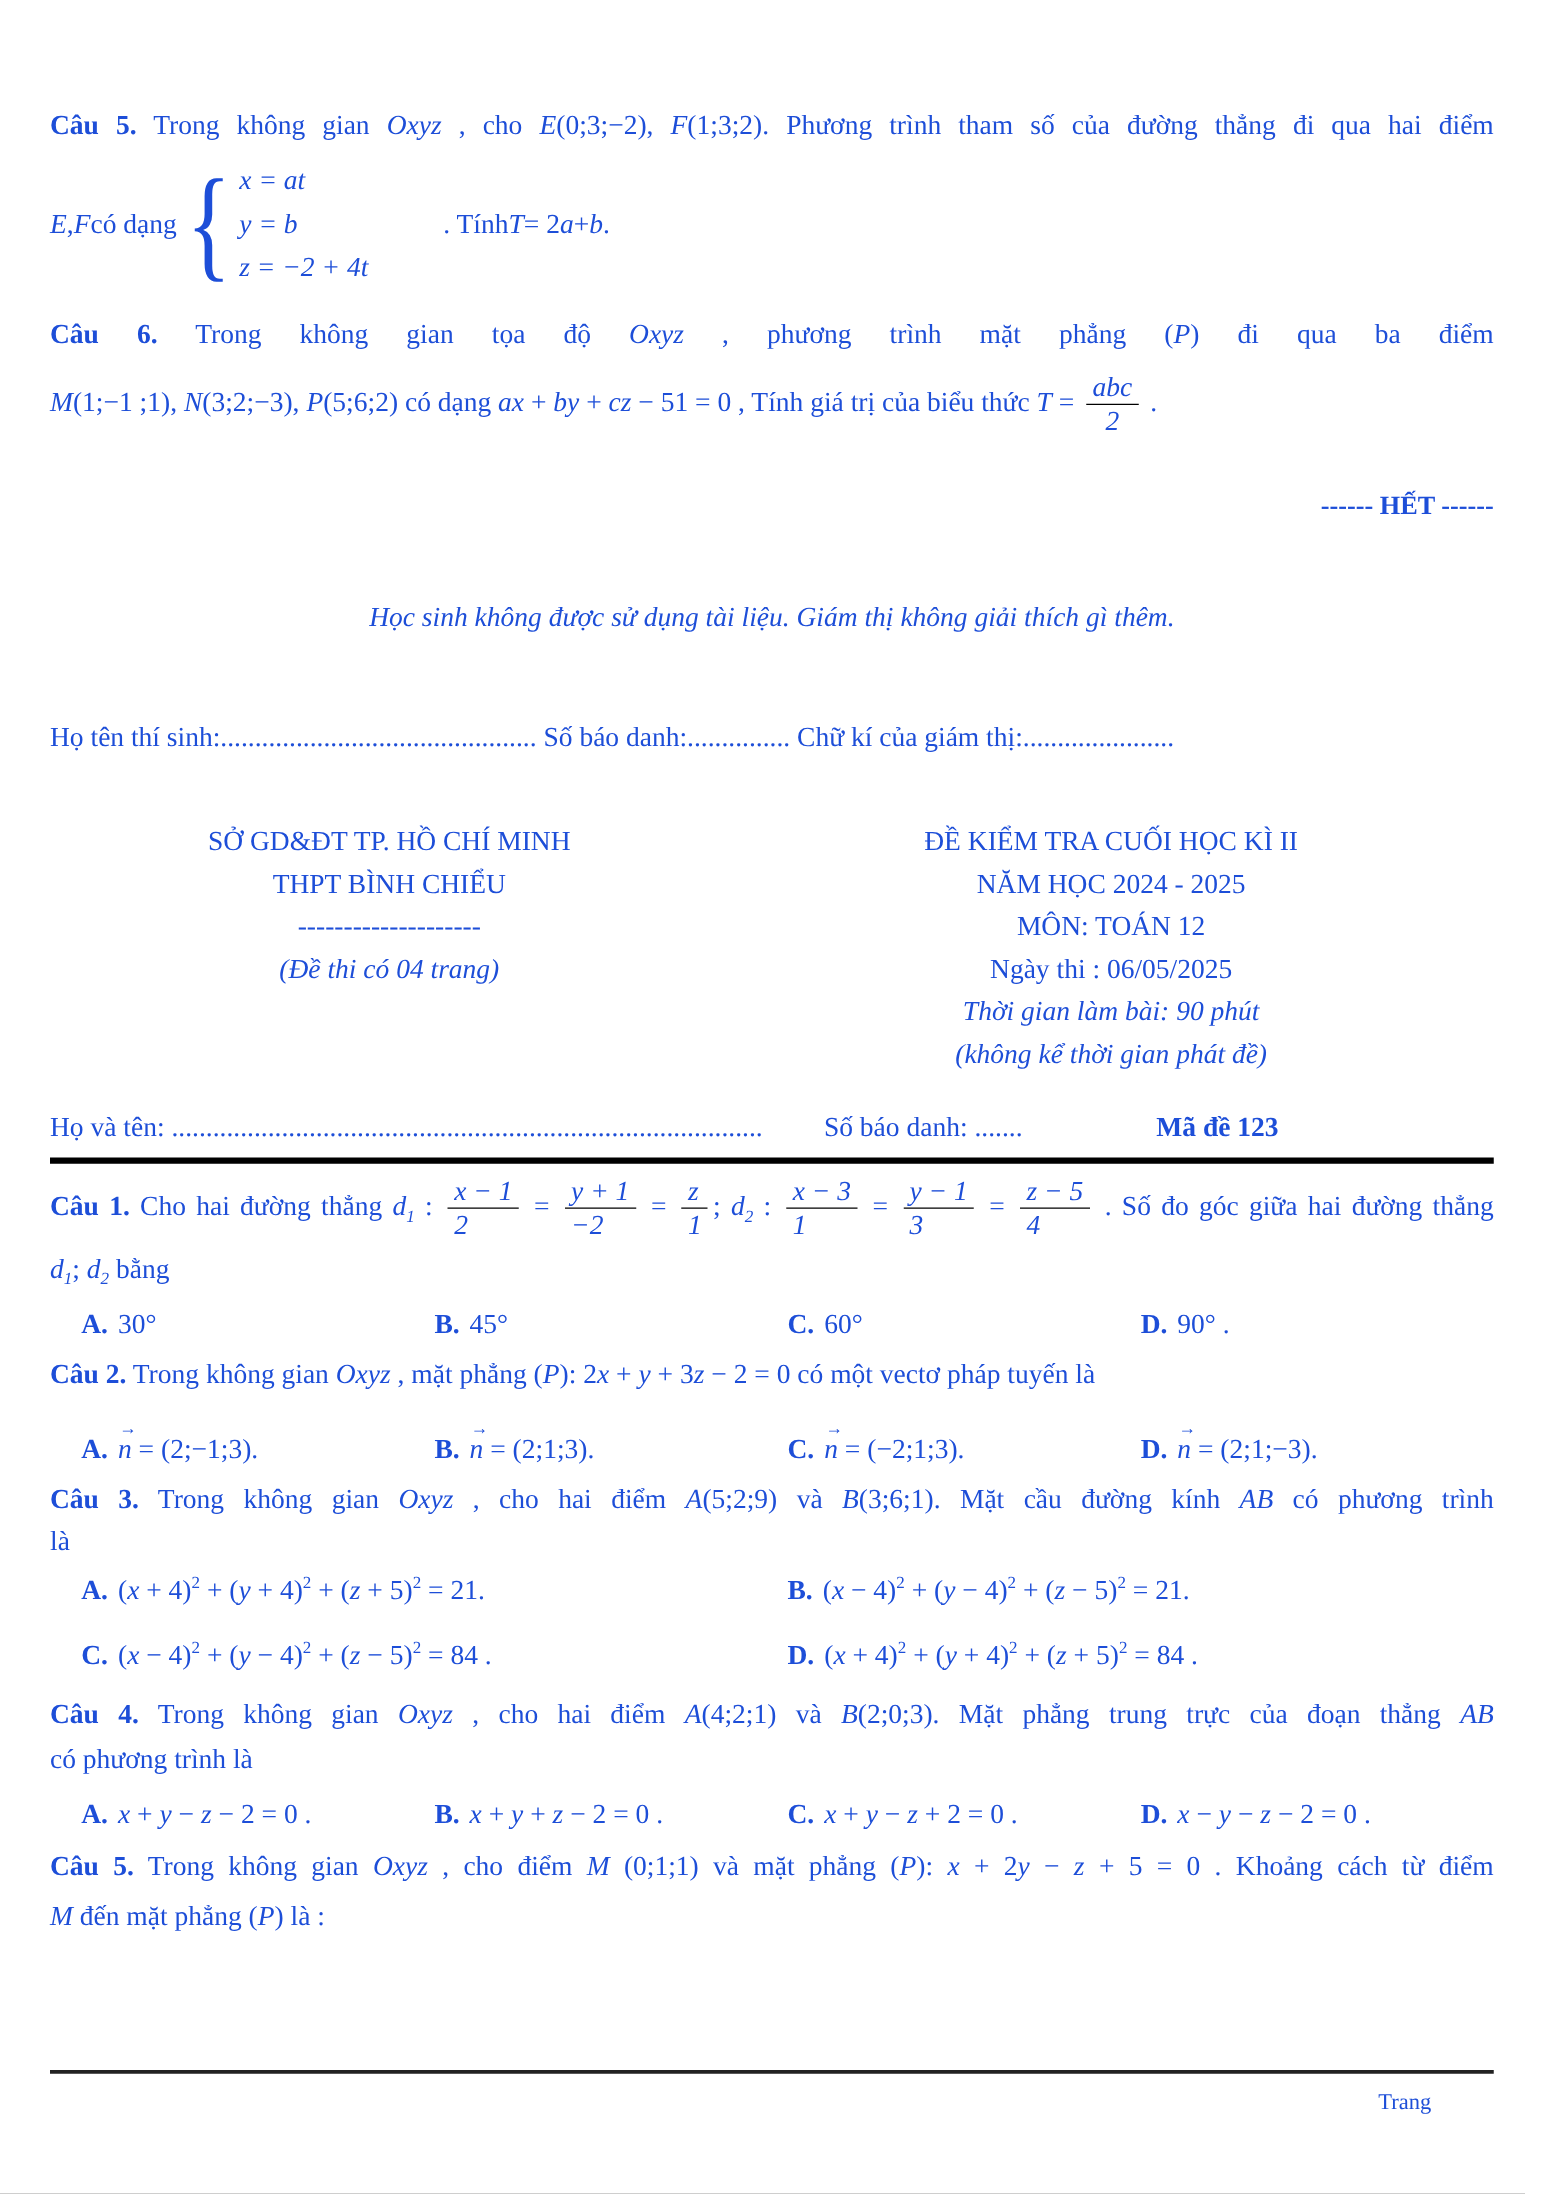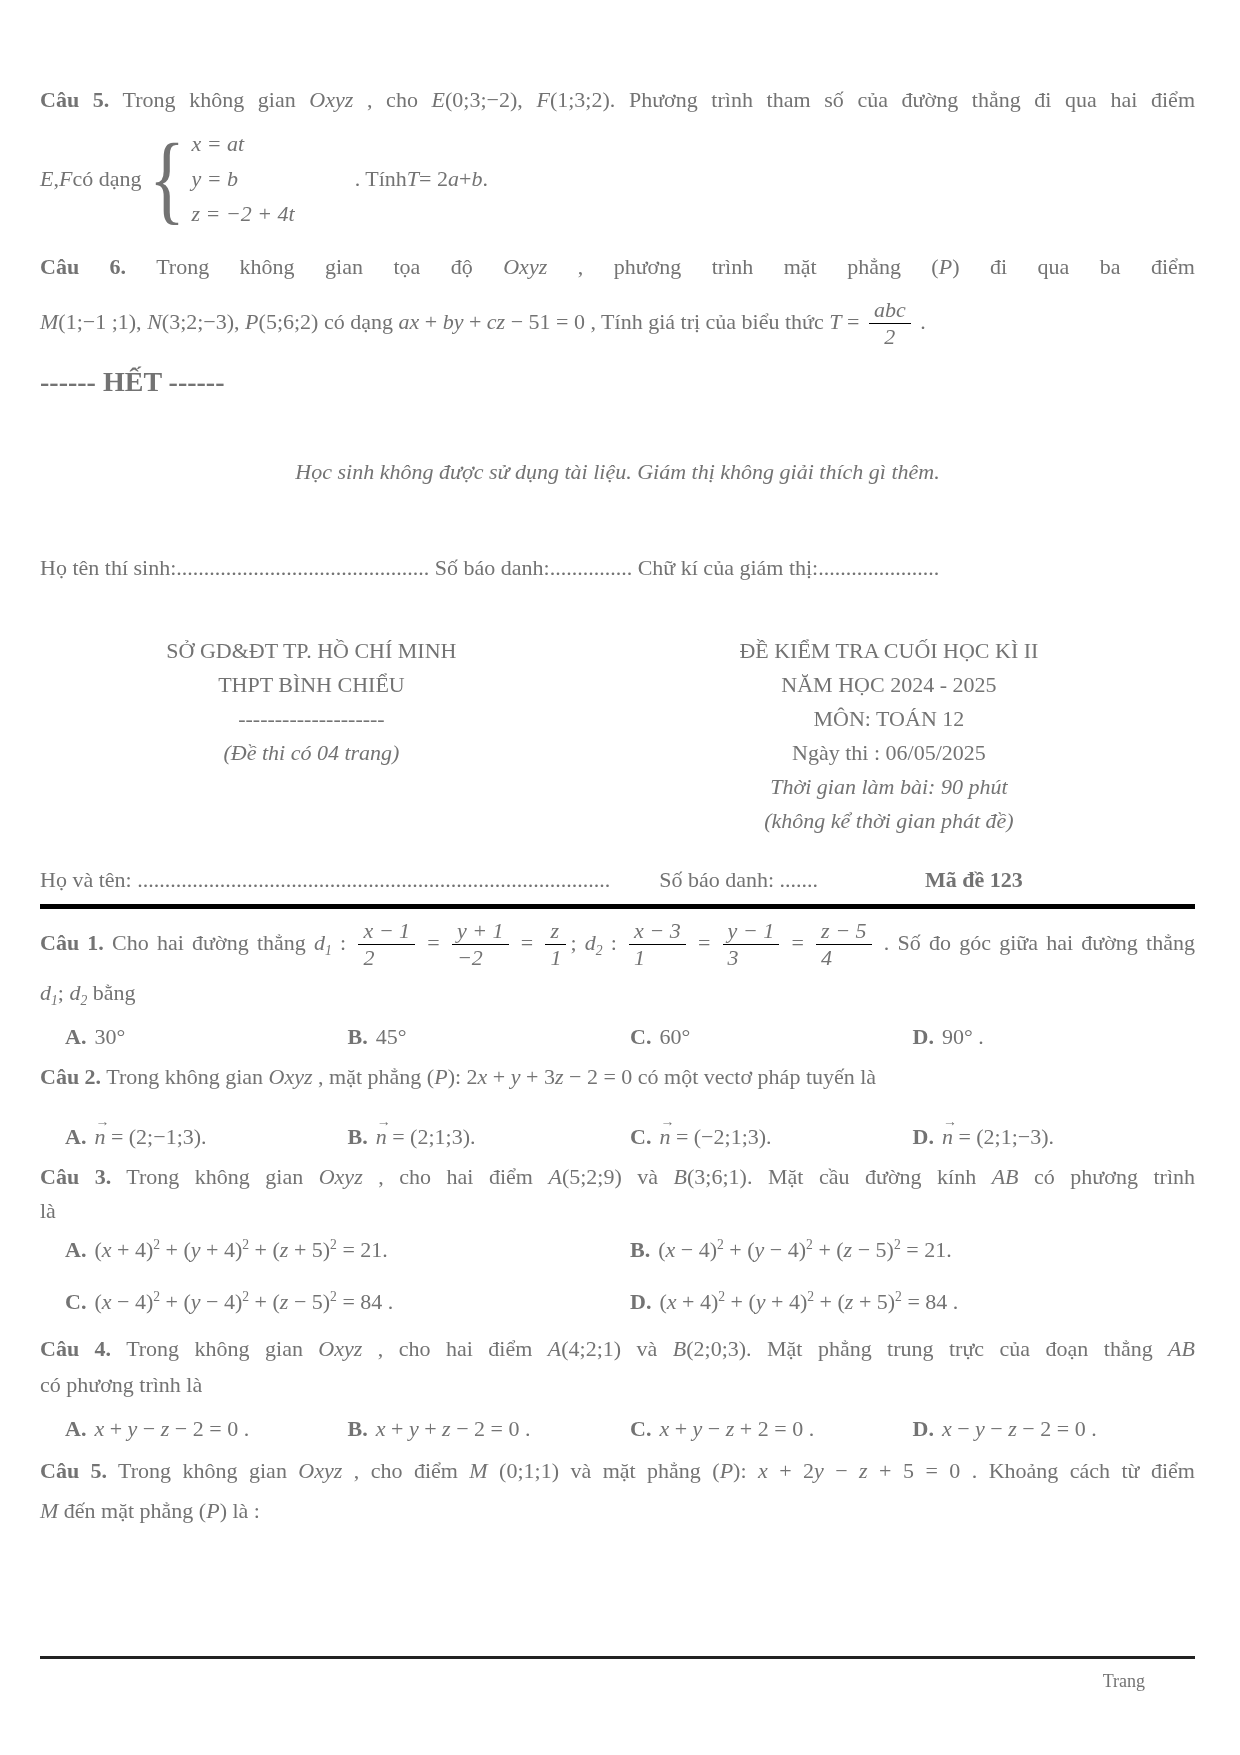--- a/index.html
+++ b/index.html
@@ -1,17 +1,17 @@
 <!DOCTYPE html>
 <html><head>
 <meta charset="utf-8">
 <style>
   html,body{margin:0;padding:0;background:#888;}
   .page{
-    width:1240px;height:1755px;background:#ffffff;color:#737373;
+    width:1240px;height:1755px;background:#ffffff;color:#1d4ed8;
     position:relative;overflow:hidden;margin:0 auto;
     font-family:"Liberation Serif", serif;font-size:22px;line-height:32px;
   }
   .content{padding:84px 45px 0 40px;}
   p{margin:0;}
   .para{font-size:22px;line-height:32px;}
   .j{text-align:justify;text-align-last:justify;}
   .r-t{font-style:normal;}
   .r-b{font-weight:bold;}
   .r-i{font-style:italic;}
@@ -24,21 +24,21 @@
   .frac .fn{border-bottom:1.6px solid #000;padding:0 5px;}
   .frac .fd{padding:0 5px;}
   
   .sys{margin-top:10px;display:flex;align-items:center;}
   .cases{display:inline-flex;align-items:center;vertical-align:middle;margin:0 2px;}
   .brace{font-size:100px;line-height:0.9;font-weight:400;transform:scaleX(.75);display:inline-block;}
   .cases-col{display:inline-flex;flex-direction:column;}
   .cases-row{line-height:35px;font-style:italic;text-align:left;}
   .after-cases{margin-left:58px;}
   
-  .het{margin-top:16px;text-align:left;font-weight:bold;font-size:28px;}
+  .het{margin-top:38px;text-align:right;font-weight:bold;font-size:21px;}
   .notice{margin-top:58px;text-align:center;font-style:italic;}
   .candidate{margin-top:64px;}
   
   .hdr{margin-top:50px;display:flex;}
   .hdr-left{width:47%;text-align:center;}
   .hdr-right{width:53%;text-align:center;}
   .hdr p{line-height:34px;}
   .b{font-weight:normal;}
   .i{font-style:italic;}
   

